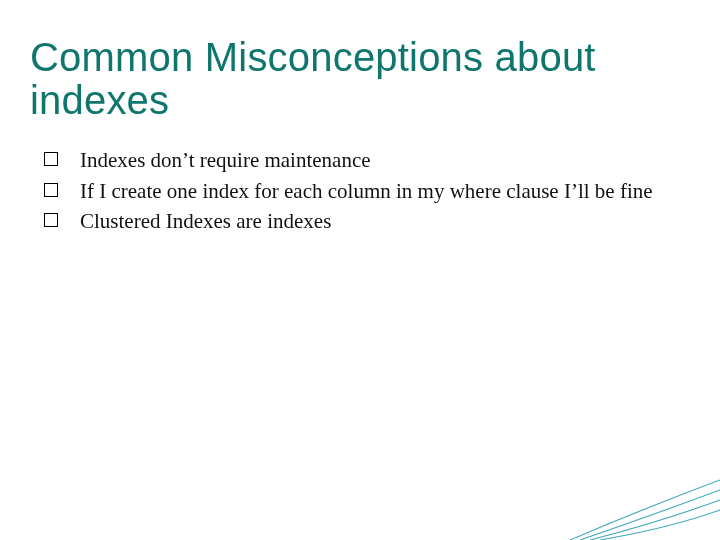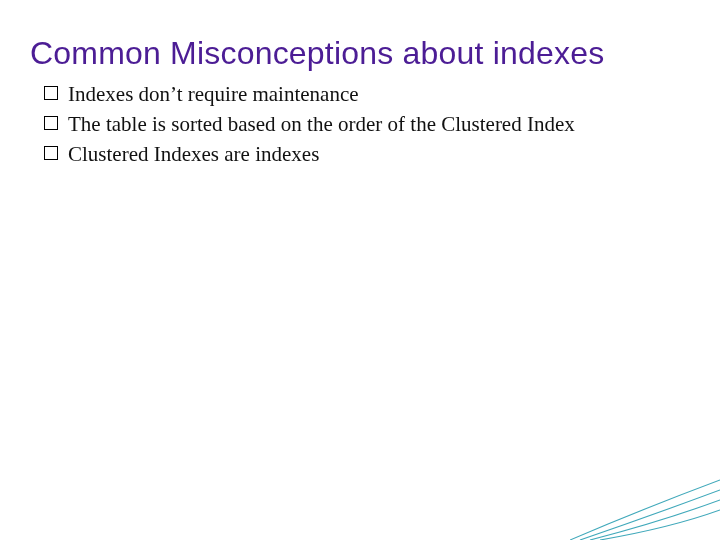--- a/index.html
+++ b/index.html
@@ -28,36 +28,36 @@
     opacity: 0.85;
   }
   .slide {
     position: relative;
     z-index: 1;
     padding: 36px 34px 0 30px;
   }
   .title {
     font-family: "Segoe UI", "Helvetica Neue", Arial, sans-serif;
     font-weight: 400;
-    font-size: 32px;
+    font-size: 40px;
     line-height: 1.08;
-    color: #4c1d95;
+    color: #0f766e;
     letter-spacing: 0.2px;
-    margin-bottom: 9px;
+    margin-bottom: 24px;
   }
   .bullets {
     list-style: none;
     padding-left: 14px;
   }
   .bullets li {
     position: relative;
     font-size: 21px;
     line-height: 1.35;
     color: #111;
-    padding-left: 24px;
+    padding-left: 36px;
     margin-bottom: 2px;
   }
   .bullets li::before {
     content: "";
     position: absolute;
     left: 0;
     top: 6px;
     width: 12px;
     height: 12px;
     border: 1.3px solid #000;
@@ -95,16 +95,16 @@
   <path d="M 0 120 Q 70 90 150 60"></path>
   <path d="M 10 120 Q 80 96 150 70"></path>
   <path d="M 20 120 Q 90 102 150 80"></path>
   <path d="M 30 120 Q 100 108 150 90"></path>
 </svg>
 
 <div class="slide">
   <h1 class="title">Common Misconceptions about indexes</h1>
   <ul class="bullets">
     <li>Indexes don’t require maintenance</li>
-    <li>The table is sorted based on the order of the Clustered Index</li>
+    <li>If I create one index for each column in my where clause I’ll be fine</li>
     <li>Clustered Indexes are indexes</li>
   </ul>
 </div>
 
 </body></html>

